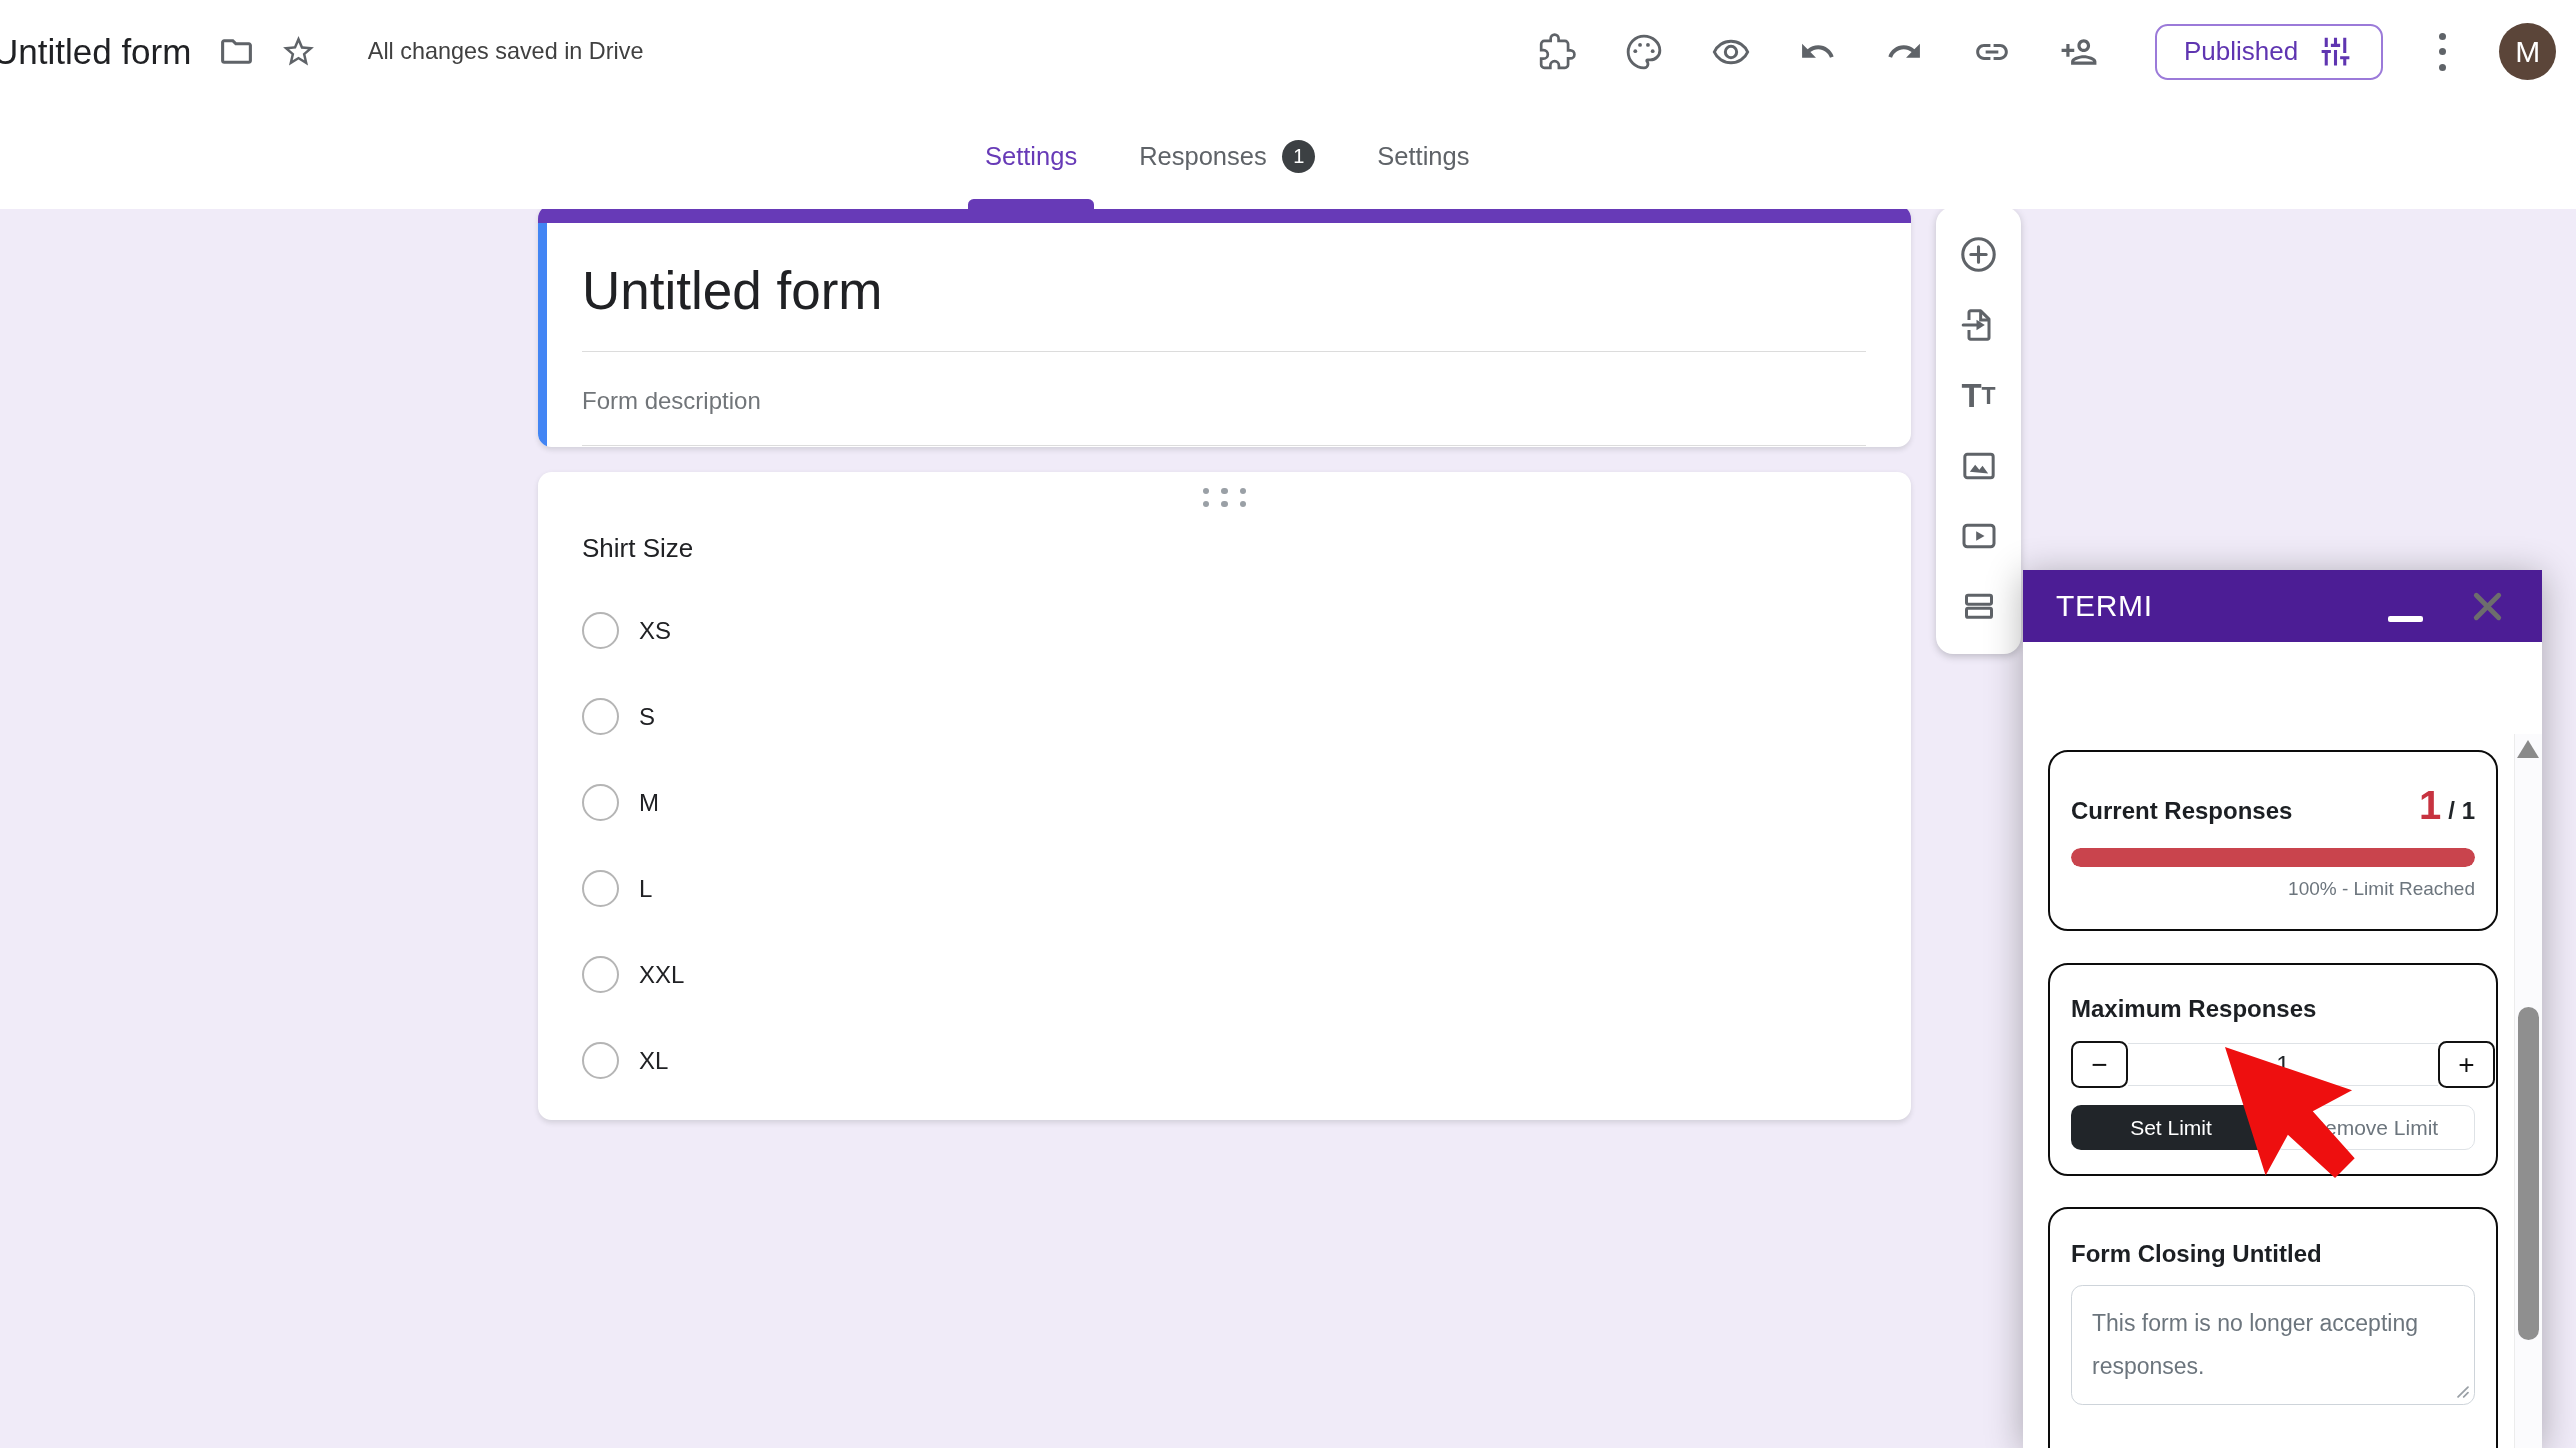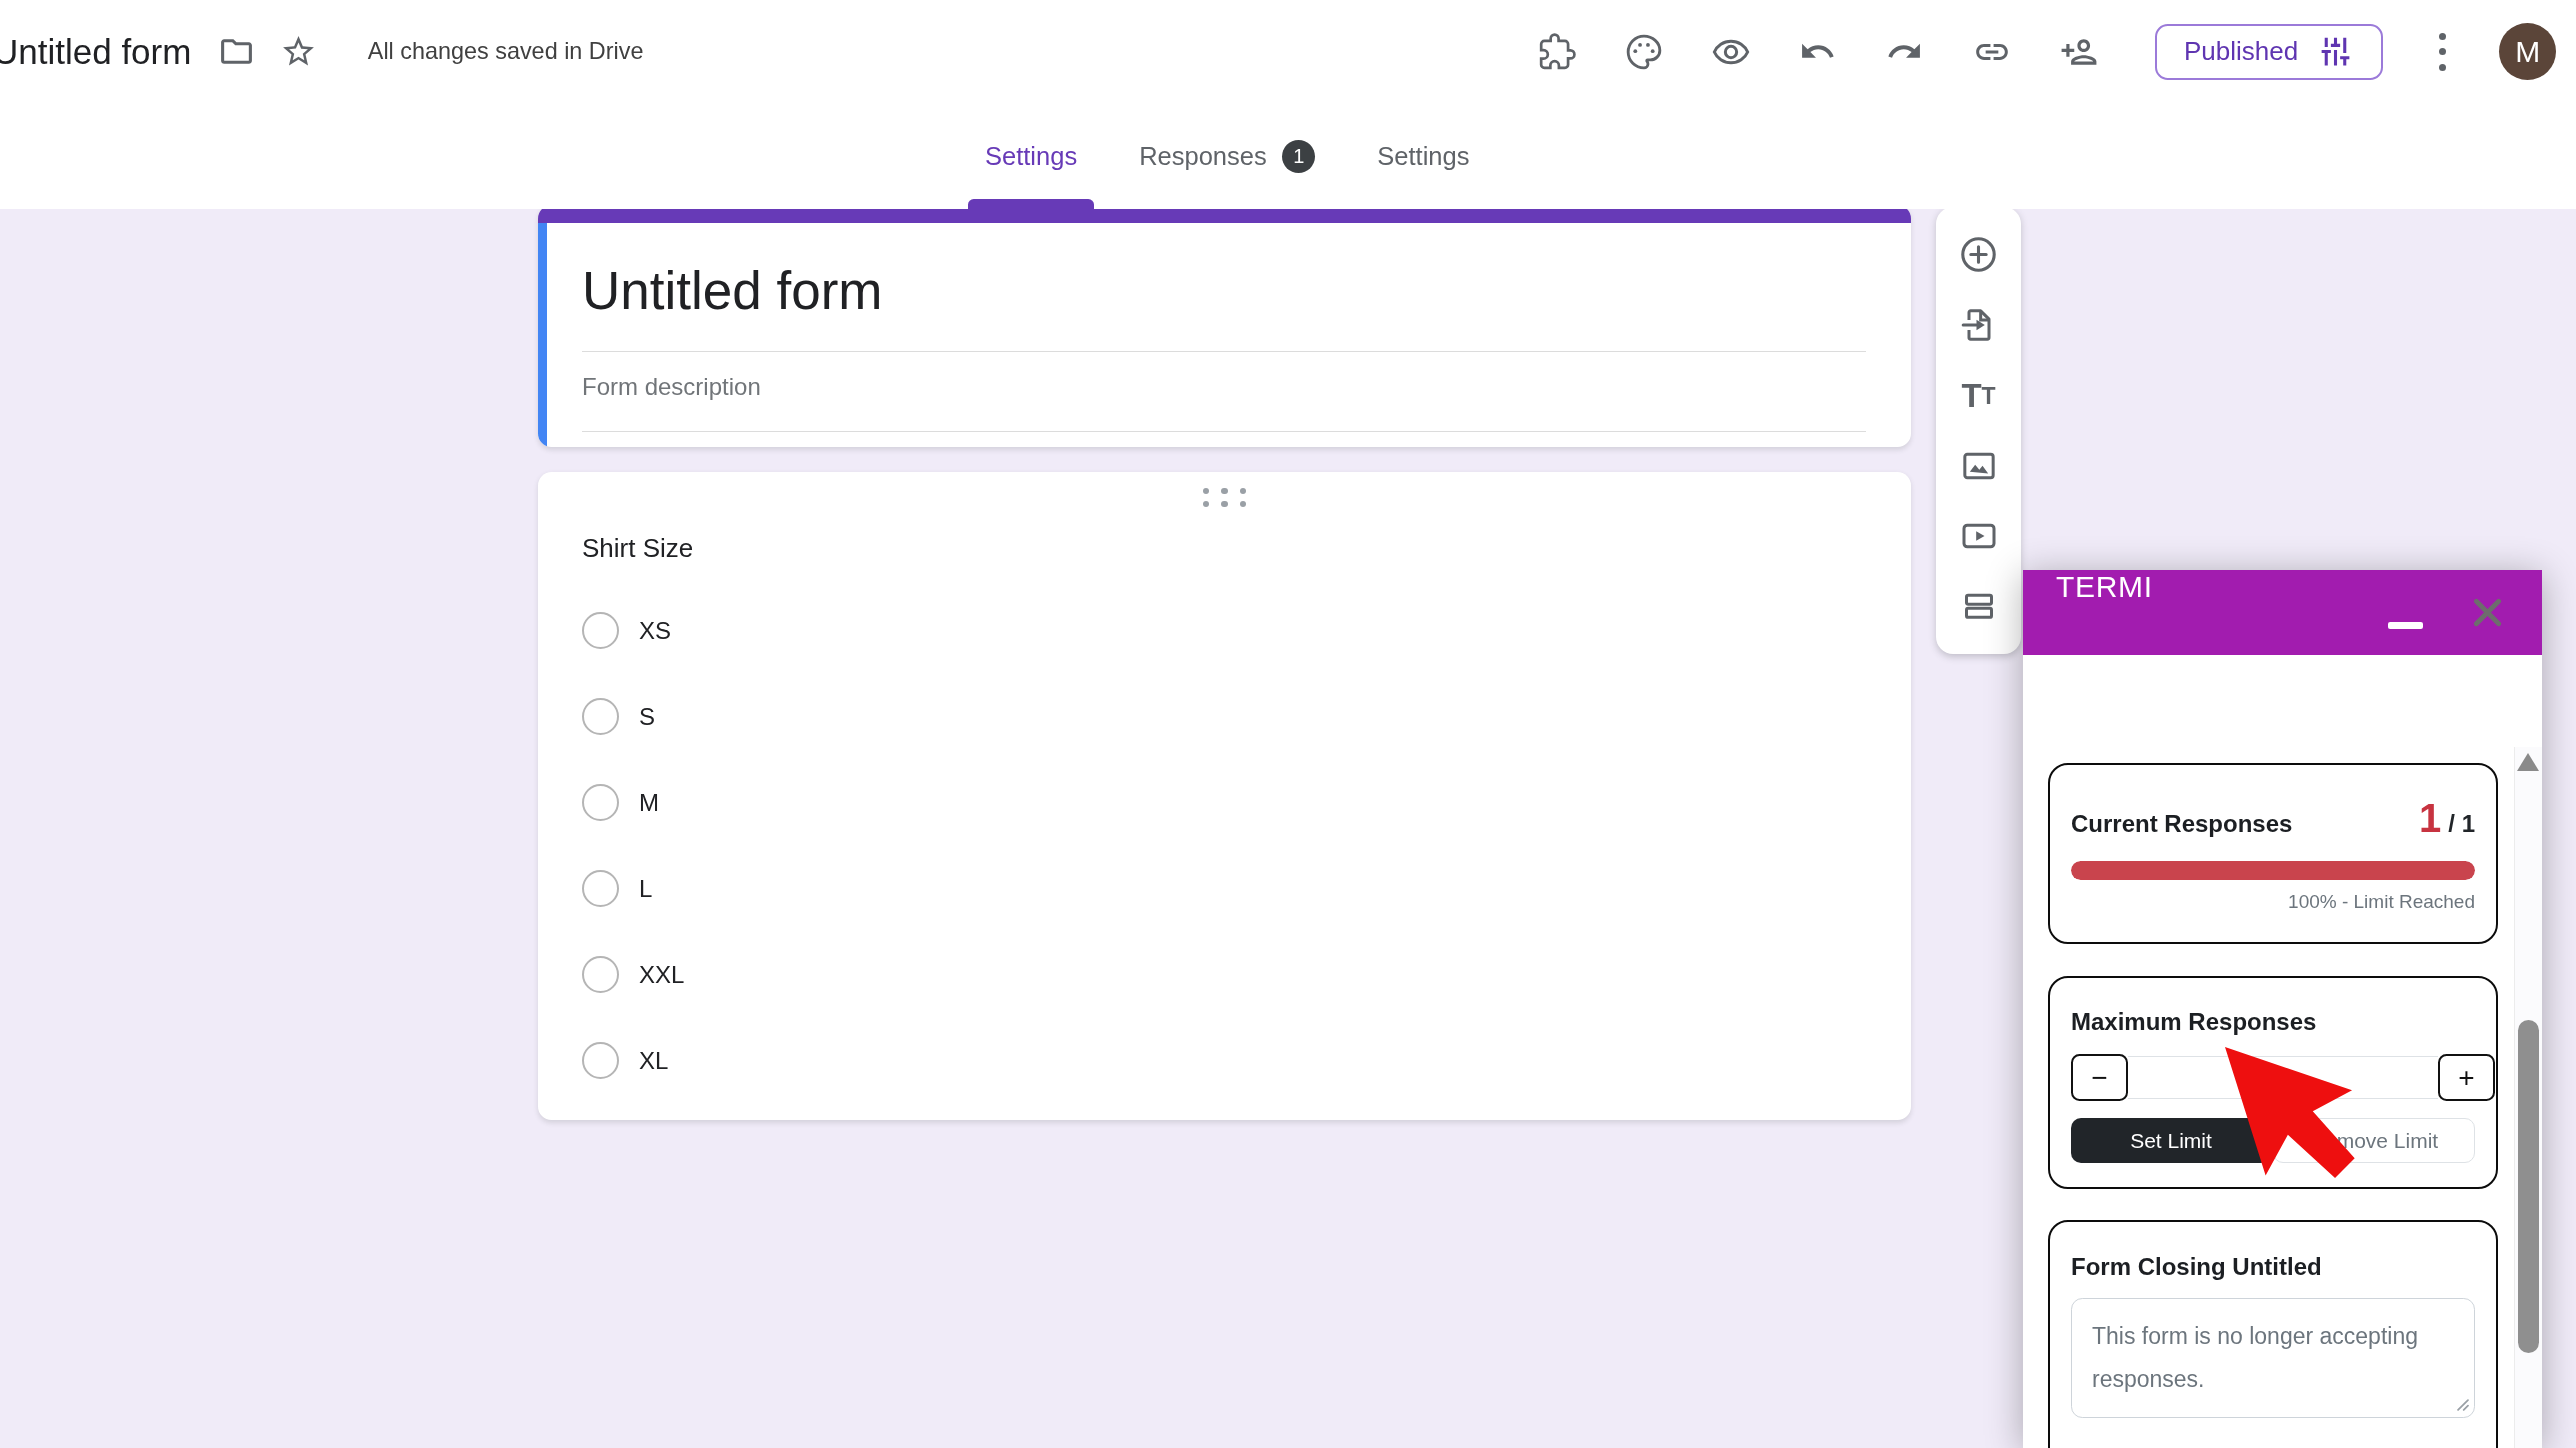--- a/index.html
+++ b/index.html
@@ -39,21 +39,21 @@
   .tab-badge { margin-left:15.6px; min-width:33px; height:33px; border-radius:17px; background:#3c4043;
                color:#fff; font-size:20px; display:flex; align-items:center; justify-content:center; }
 
   
   .form-card { position:absolute; left:538px; top:205px; width:1373px; height:242px; background:#fff;
                border-radius:13.5px; overflow:hidden; box-shadow:0 2.1px 5.7px rgba(60,64,67,.15); }
   .form-band { height:18.4px; background:#673ab7; }
   .form-stripe { position:absolute; left:0; top:18.4px; bottom:0; width:8.5px; background:#4285f4; }
   .form-title { margin:37px 0 0 44px; font-size:53px; color:#202124; }
   .form-div { margin:30px 0 0 44px; width:1284px; border-top:1.4px solid #dcdcdc; }
-  .form-desc { margin:21px 0 0 44px; font-size:24px; color:#717579; }
+  .form-desc { margin:35px 0 0 44px; font-size:24px; color:#717579; }
 
   
   .q-card { position:absolute; left:538px; top:472px; width:1373px; height:648px; background:#fff;
             border-radius:13.5px; box-shadow:0 2.1px 5.7px rgba(60,64,67,.15); }
   .drag { margin:15.6px auto 0; width:47px; display:grid; grid-template-columns:repeat(3,1fr);
           gap:7px 8.5px; justify-items:center; cursor:grab; }
   .drag i { width:6.4px; height:6.4px; border-radius:50%; background:#9aa0a6; display:block; }
   .q-title { margin:25.5px 0 0 44px; font-size:26px; color:#202124; font-weight:500; }
   .q-options { margin:24px 0 0 44px; }
   .q-opt { height:86px; display:flex; align-items:center; gap:20px; }
@@ -68,21 +68,21 @@
                   padding:12.8px 0; z-index:10; }
   .st-btn { width:51px; height:51px; display:flex; align-items:center; justify-content:center;
             background:none; border:none; cursor:pointer; }
   .tt { color:#5f6368; font-weight:700; display:flex; align-items:flex-start; line-height:1; }
   .tt .big { font-size:33px; }
   .tt .small { font-size:23px; margin-top:5.7px; }
 
   
   .panel { position:absolute; left:2023px; top:570px; width:519px; height:879px; background:#fff;
            box-shadow:0 4.3px 35px rgba(0,0,0,.30); z-index:30; }
-  .panel-header { height:85px; background:#a21caf; display:flex; padding:0 33px; }
+  .panel-header { height:72px; background:#4c1d95; display:flex; align-items:center; padding:0 33px; }
   .panel-title { font-size:30px; color:#fff; letter-spacing:0.7px; }
   .panel-hbtns { margin-left:auto; display:flex; align-items:center; gap:37px; }
   .min-btn { width:44px; height:44px; background:none; border:none; cursor:pointer; position:relative; }
   .min-btn i { position:absolute; left:4.3px; bottom:5.7px; width:35px; height:6.4px; background:#fff;
                border-radius:2.1px; display:block; }
   .close-btn { width:44px; height:44px; background:none; border:none; cursor:pointer;
                display:flex; align-items:center; justify-content:center; }
   .panel-body { position:relative; height:866px; }
 
   .p-card { position:absolute; left:25px; width:450px; background:#fff; border:2.8px solid #0c0c0c;

